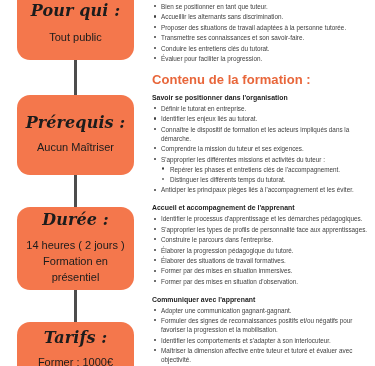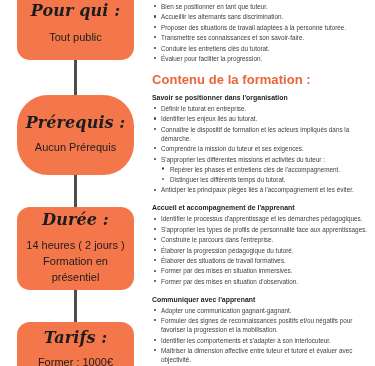--- a/index.html
+++ b/index.html
@@ -48,21 +48,21 @@
     z-index: 2;
     box-sizing: border-box;
     display: flex;
     flex-direction: column;
     align-items: center;
     justify-content: center;
     text-align: center;
     padding: 4px 6px;
   }
   .card-1 { top: -12px;  height: 72px; border-radius: 0 0 13px 13px; }
-  .card-2 { top: 95px;   height: 80px; border-radius: 31px; }
+  .card-2 { top: 95px;   height: 80px; }
   .card-3 { top: 207px;  height: 83px; }
   .card-4 { top: 322px;  height: 56px; border-radius: 13px 13px 0 0; }
 
   .card-title {
     font-family: "DejaVu Serif", serif;
     font-style: italic;
     font-weight: bold;
     font-size: 16px;
     color: #1c1c1c;
     letter-spacing: .1px;
@@ -159,21 +159,21 @@
   <div class="timeline">
     <div class="spine"></div>
 
     <div class="card card-1">
       <div class="card-title">Pour qui :</div>
       <div class="card-body">Tout public</div>
     </div>
 
     <div class="card card-2">
       <div class="card-title">Prérequis :</div>
-      <div class="card-body">Aucun Prérequis</div>
+      <div class="card-body">Aucun Maîtriser</div>
     </div>
 
     <div class="card card-3">
       <div class="card-title">Durée :</div>
       <div class="card-body">14 heures ( 2 jours )</div>
       <div class="card-body">Formation en présentiel</div>
     </div>
 
     <div class="card card-4">
       <div class="card-title">Tarifs :</div>

